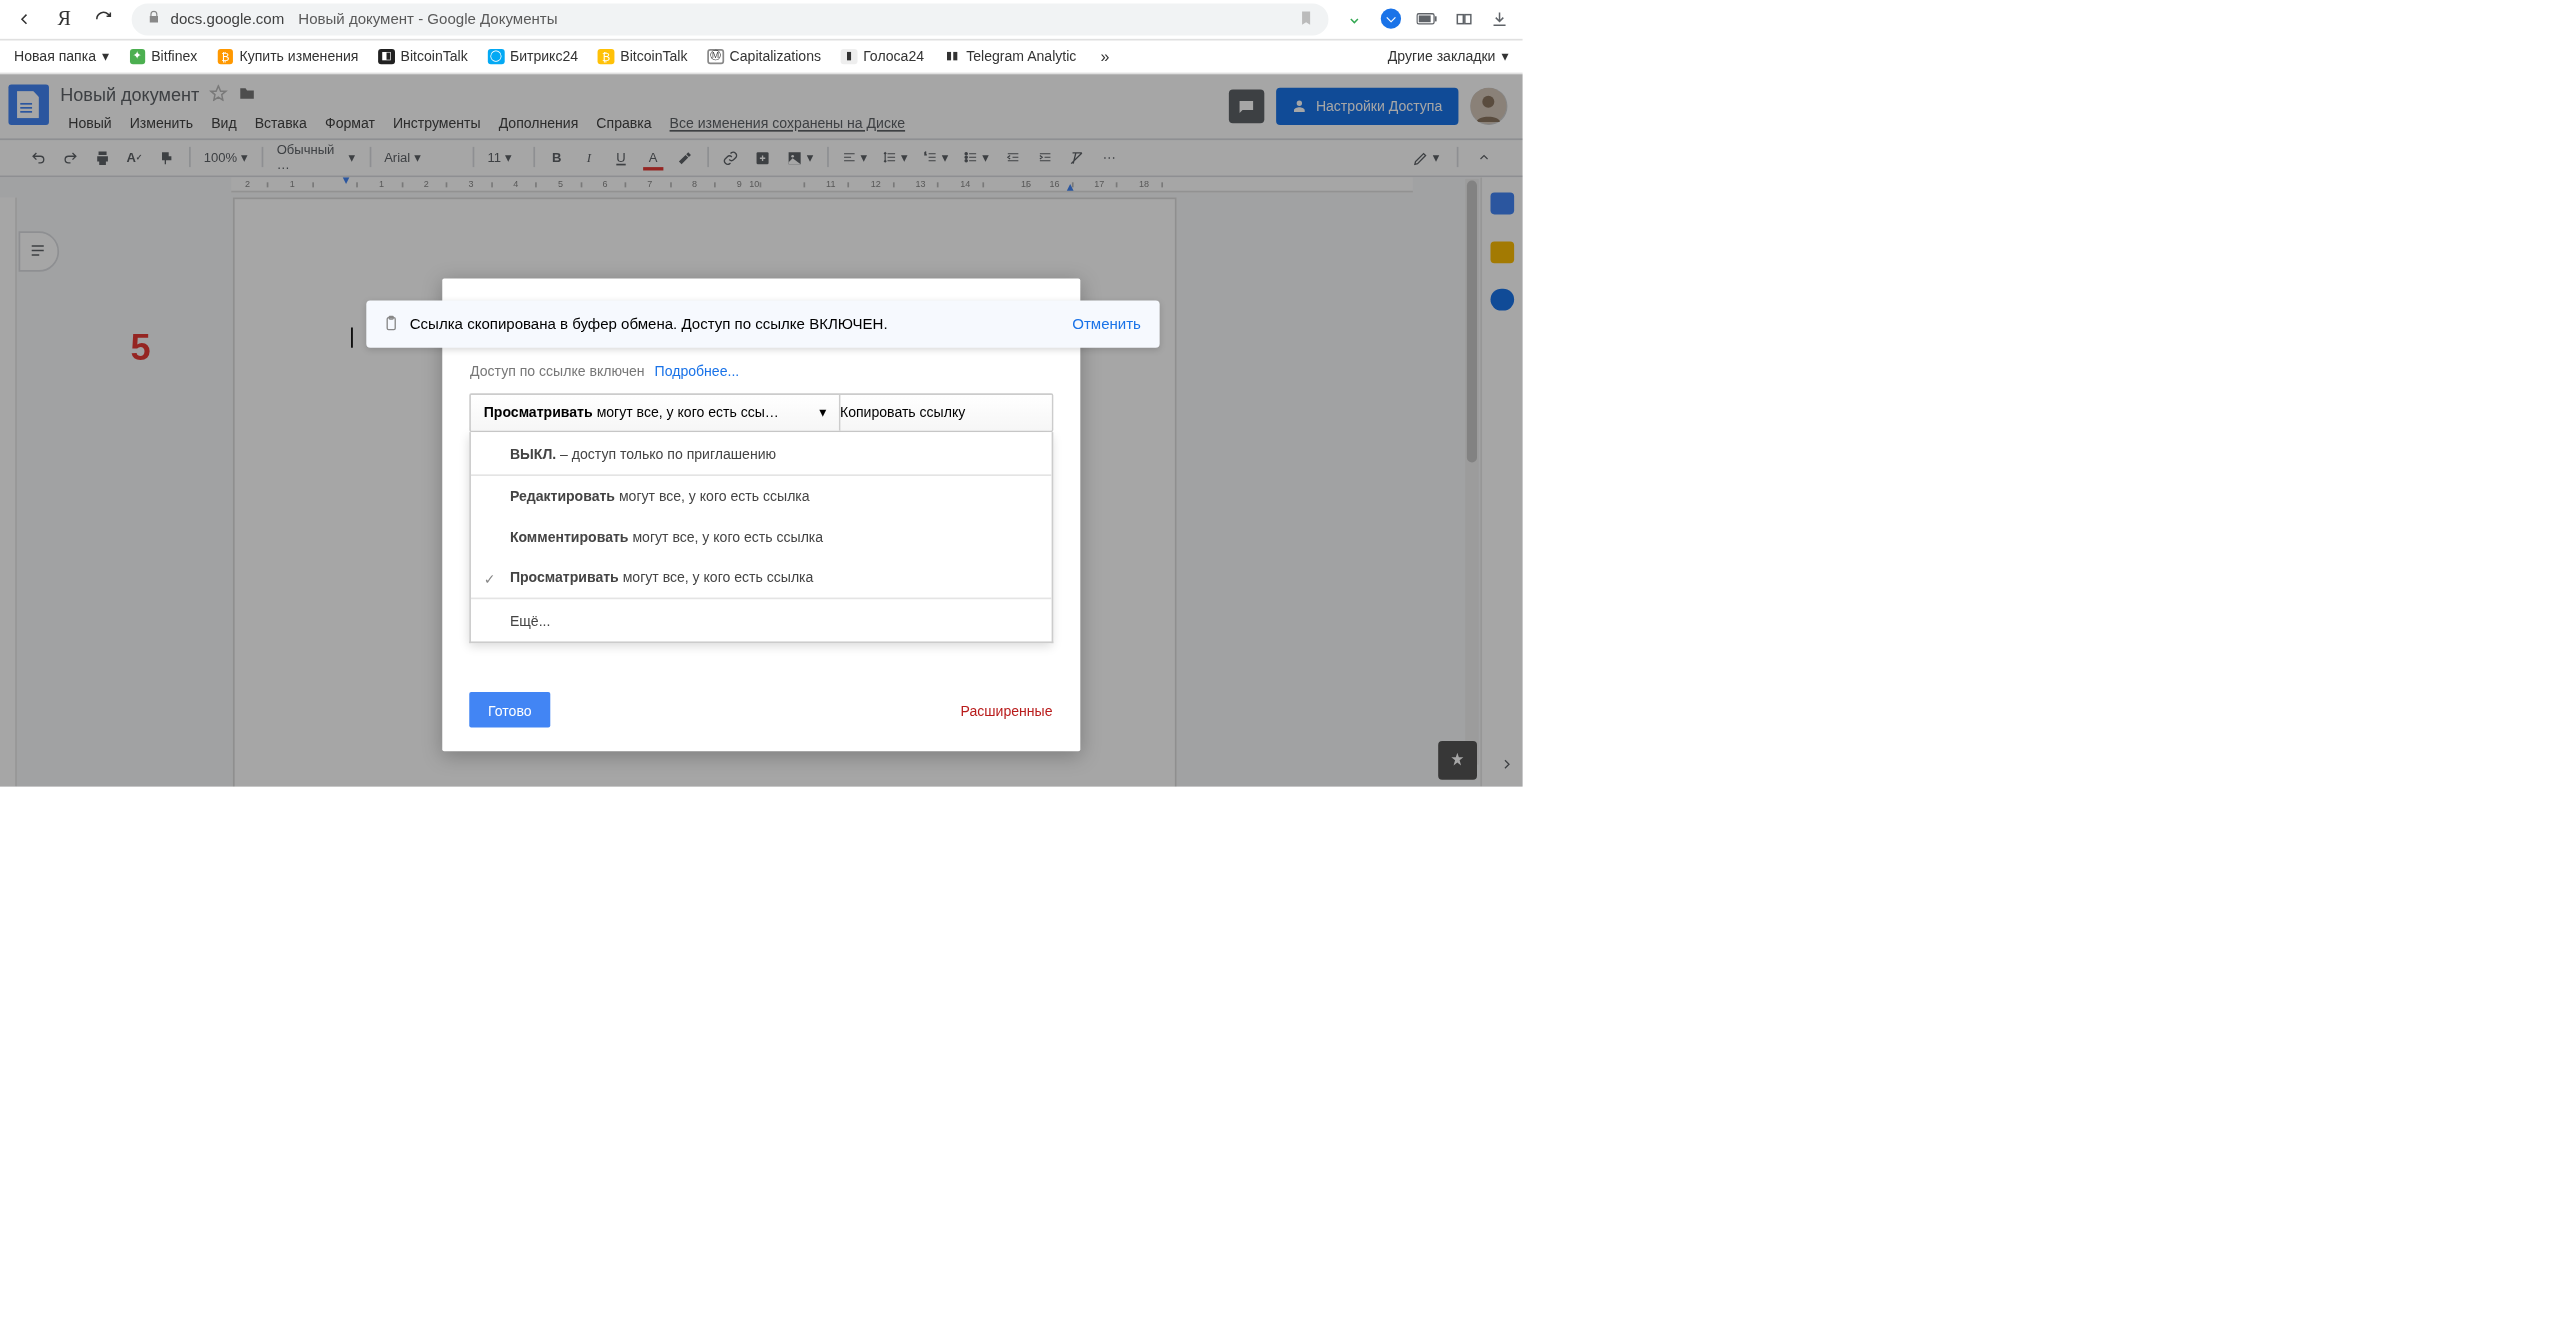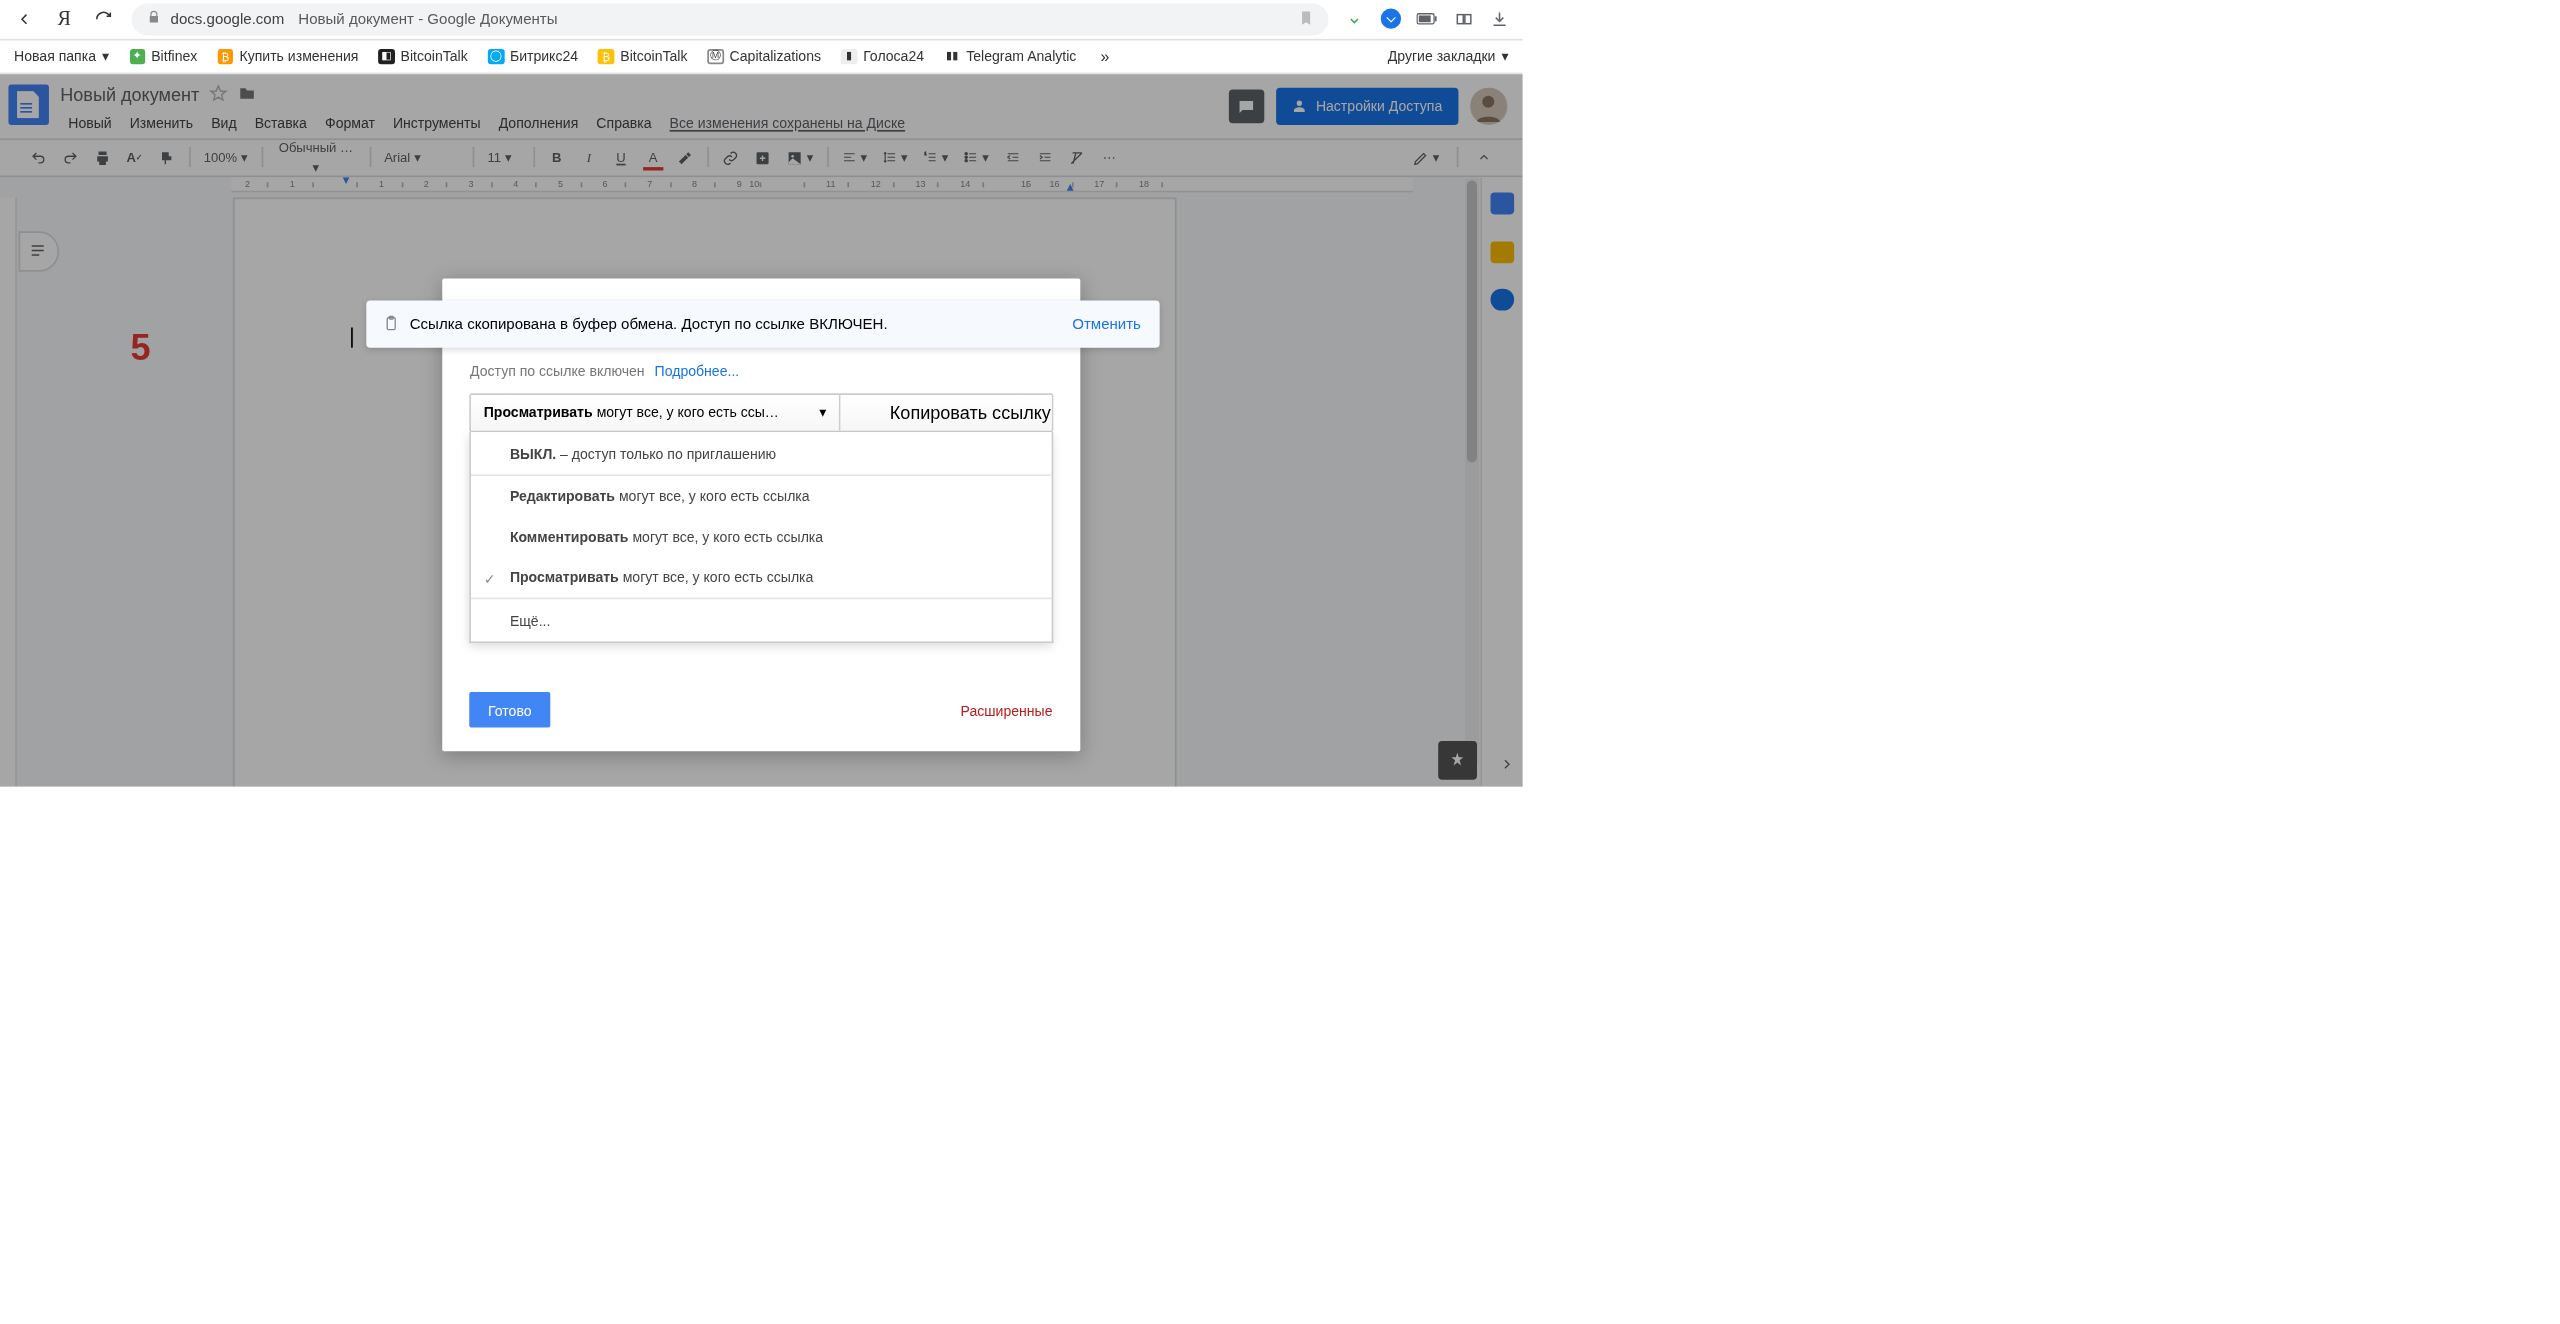--- a/index.html
+++ b/index.html
@@ -87,21 +87,21 @@
   .dialog-body { padding: 64px 28px 24px 28px;}
   .toast { position:absolute; left:-76px; top:22px; width:790px; height:46px; background:#f6f9fe; border-radius:4px; box-shadow:0 2px 6px rgba(0,0,0,0.15); display:flex; align-items:center; padding:0 18px; font-size:15px;}
   .toast .clip { color:#777; margin-right:10px;}
   .toast .undo { margin-left:auto; color:#1a73e8; cursor:pointer;}
   .link-status { font-size:14px; color:#777; display:flex; gap:10px; margin-bottom:12px;}
   .link-status a { color:#1a73e8; text-decoration:none;}
   .perm-row { display:flex; border:1px solid #ccc; border-radius:2px; margin-bottom:0;}
   .perm-select { flex:1; padding:10px 12px; font-size:14px; border-right:1px solid #ccc; display:flex; align-items:center; gap:4px; cursor:pointer; background:linear-gradient(#fff,#f6f6f6);}
   .perm-select b { font-weight:bold;}
   .perm-select .caret { margin-left:auto;}
-  .copy-link-btn { width:210px; display:flex; align-items:center; justify-content:flex-end; font-size:18px; cursor:pointer; background:linear-gradient(#fff,#f6f6f6);}
+  .copy-link-btn { width:210px; display:flex; align-items:center; justify-content:flex-start; font-size:14px; cursor:pointer; background:linear-gradient(#fff,#f6f6f6);}
   .dropdown { border:1px solid #ccc; border-top:none; box-shadow:0 4px 10px rgba(0,0,0,0.15); background:#fff;}
   .dd-item { padding:12px 14px 12px 38px; font-size:14px; color:#444; cursor:pointer; position:relative;}
   .dd-sep { border-top:1px solid #e4e4e4;}
   .dd-item .check { position:absolute; left:12px; top:14px; color:#888;}
   .dd-item b { font-weight:bold;}
   .dialog-footer { display:flex; align-items:center; margin-top:50px;}
   .done-btn { background:#4285f4; color:#fff; border:none; padding:9px 18px; font-size:14px; border-radius:2px; cursor:pointer;}
   .advanced { margin-left:auto; color:#b91c1c; font-size:14px; cursor:pointer;}
 </style>
 </head>
@@ -285,21 +285,21 @@
         <svg width="16" height="16" viewBox="0 0 24 24" fill="#5f6368">
           <path d="M5 3h10v6h4v6h-8v6h-2v-6H5z"></path>
         </svg>
       </div>
     <div class="sep"></div>
     <div class="sel">
         <span>100%</span>
         <span>▾</span>
       </div>
     <div class="sep"></div>
-    <div class="sel" style="width:90px;flex-direction:column;">
+    <div class="sel" style="width:90px;">
         <span>Обычный …</span>
         <span>▾</span>
       </div>
     <div class="sep"></div>
     <div class="sel" style="width:86px;">
         <span>Arial</span>
         <span>▾</span>
       </div>
     <div class="sep"></div>
     <div class="sel" style="width:44px;">

